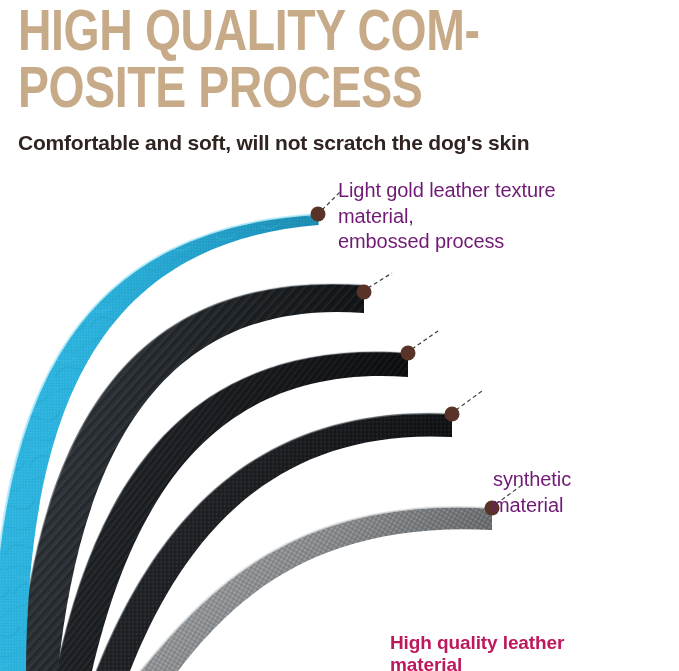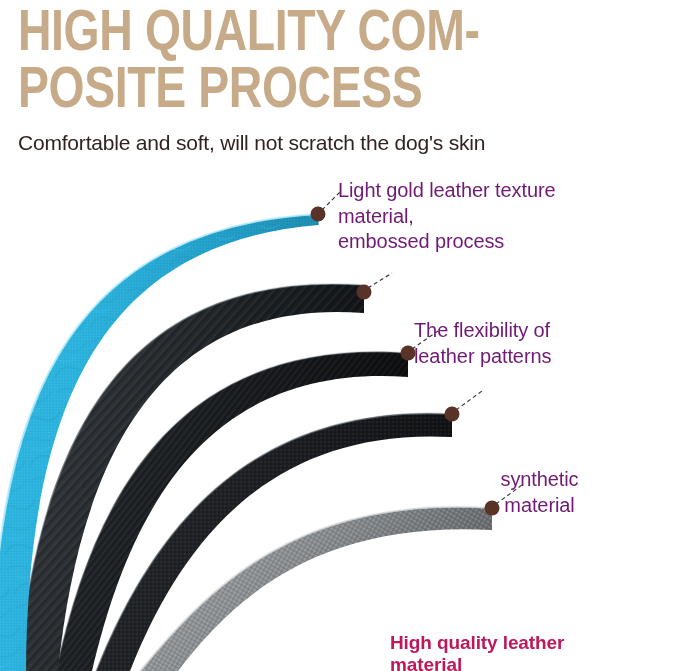--- a/index.html
+++ b/index.html
@@ -9,36 +9,36 @@
   #stage{position:absolute;inset:0;width:586px;height:671px;background:#ffffff;}
 
   
   .headline{position:absolute;left:18px;top:2px;width:650px;
     font-family:"Liberation Sans Narrow","Liberation Sans",sans-serif;
     font-weight:700;font-size:58px;line-height:0.98;letter-spacing:-0.5px;
     color:#c7ab89;text-transform:uppercase;
     transform:scaleX(0.80);transform-origin:left top;white-space:pre-line;}
 
   .subtitle{position:absolute;left:18px;top:131px;
-    font-weight:400;font-size:21px;letter-spacing:-0.2px;color:#302420;}
+    font-weight:700;font-size:21px;letter-spacing:-0.2px;color:#302420;}
 
   .footer{position:absolute;left:390px;top:632px;
     font-weight:700;font-size:19px;letter-spacing:-0.1px;color:#be185d;}
 
   
   #art{position:absolute;left:0;top:165px;width:679px;height:506px;}
 
   
   .callout{position:absolute;font-size:20px;line-height:1.28;
     color:#701a75;white-space:pre-line;letter-spacing:-0.1px;}
   .c1{left:338px;top:178px;}
   .c2{left:392px;top:269px;}
   .c3{left:414px;top:318px;}
   .c4{left:428px;top:378px;}
-  .c5{left:493px;top:467px;text-align:center;}
+  .c5{left:493px;top:467px;}
 </style>
 </head>
 <body>
 
 <div id="stage">
 
   <div class="headline">HIGH QUALITY COM-
 POSITE PROCESS</div>
   <div class="subtitle">Comfortable and soft, will not scratch the dog's skin</div>
 
@@ -165,17 +165,16 @@
       <circle cx="318" cy="49" r="7.5" fill="#5a3328"></circle>
       <circle cx="364" cy="127" r="7.5" fill="#5a3328"></circle>
       <circle cx="408" cy="188" r="7.5" fill="#5a3328"></circle>
       <circle cx="452" cy="249" r="7.5" fill="#5a3328"></circle>
       <circle cx="492" cy="343" r="7.5" fill="#5a3328"></circle>
     </g>
   </svg>
 
   <div class="callout c1">Light gold leather texture material,
 embossed process</div>
-  <div class="callout c3">The flexibility of leather patterns</div>
   <div class="callout c5">synthetic material</div>
 
   <div class="footer">High quality leather material</div>
 </div>
 
 </body></html>

